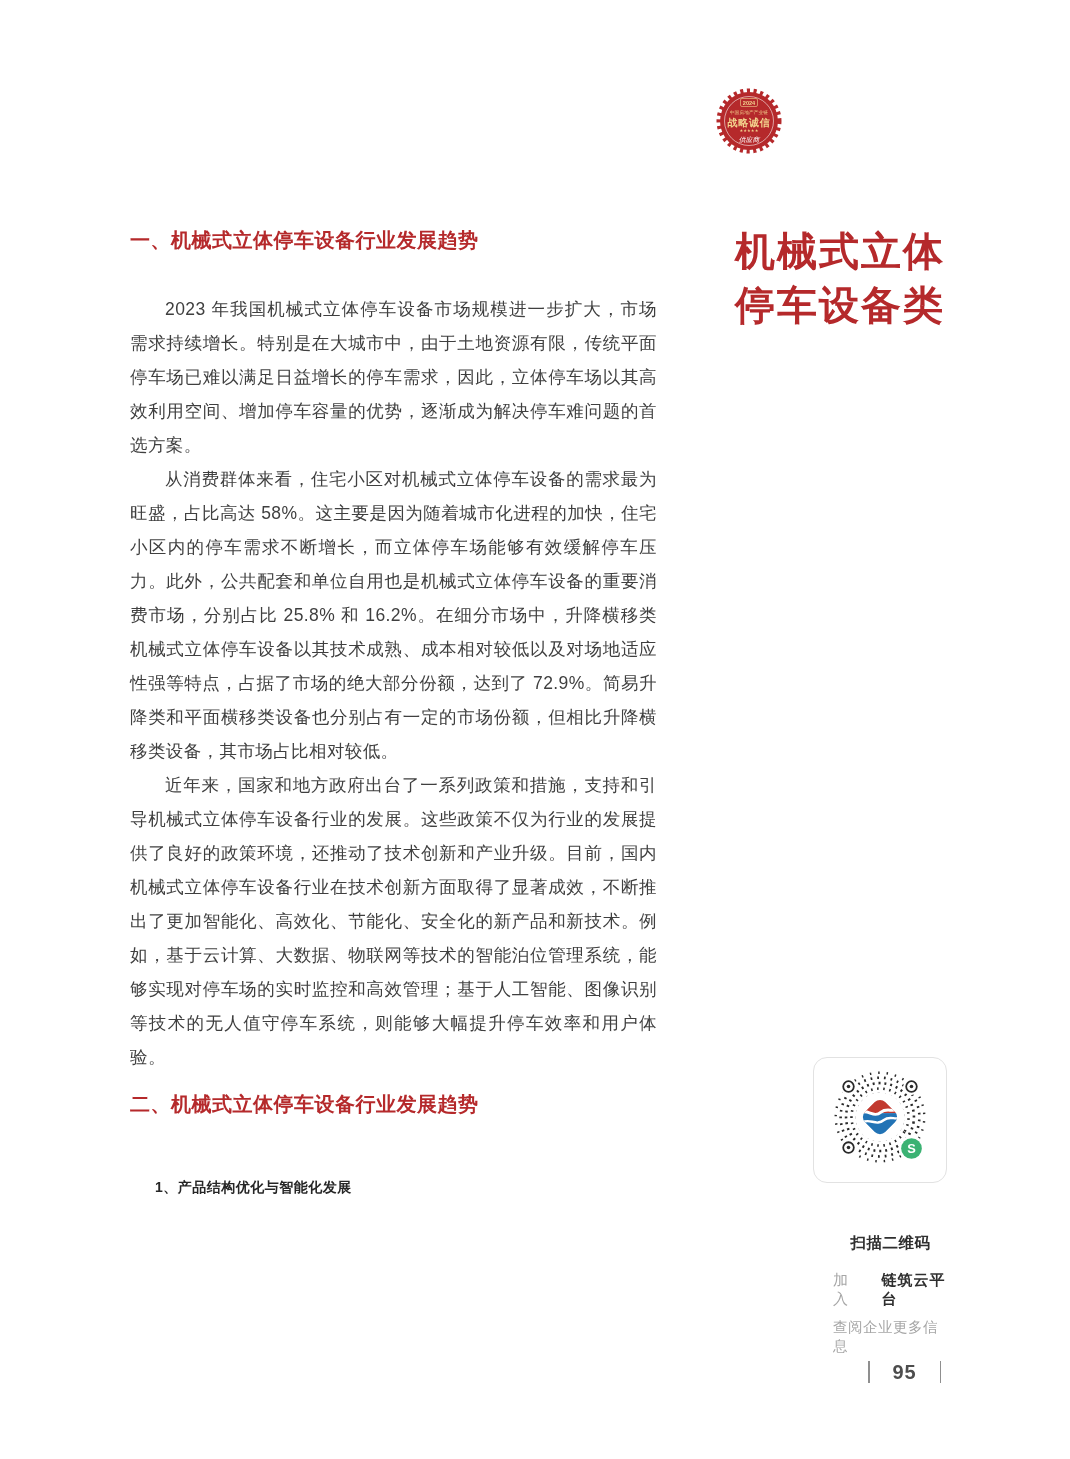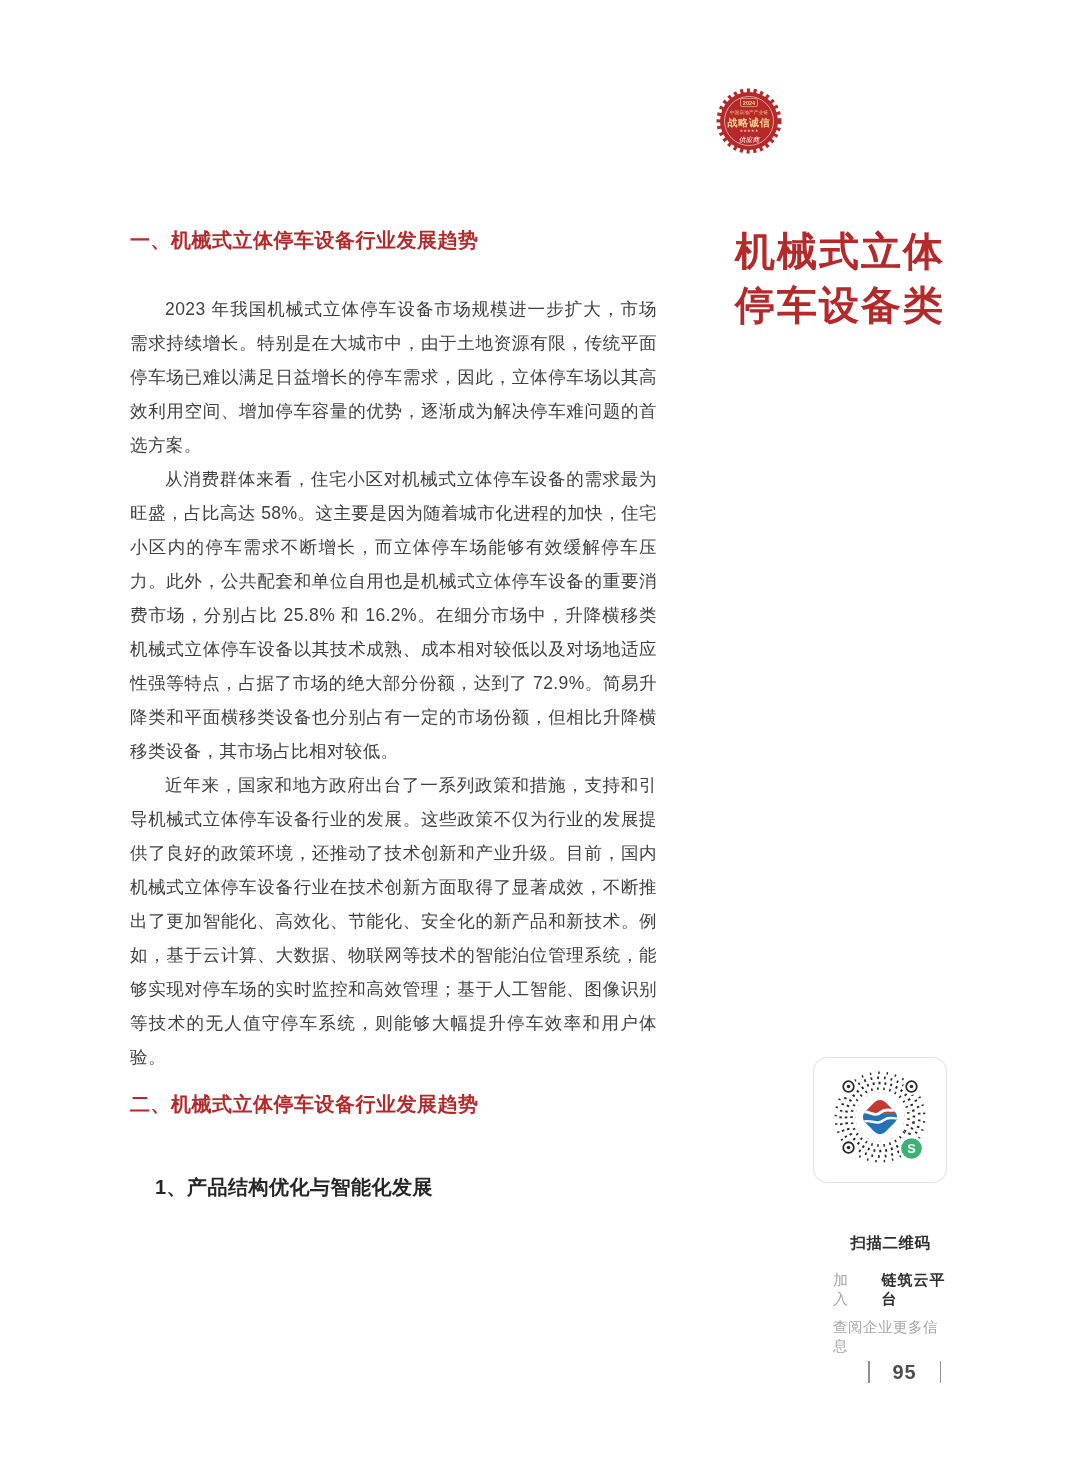--- a/index.html
+++ b/index.html
@@ -41,21 +41,21 @@
 
   
   .left-col { position:absolute; left:130px; top:226px; width:527px; }
   .sec-heading {
     color:#B5292B; font-size:20px; font-weight:bold; line-height:28px; letter-spacing:0.5px;
   }
   .sec-heading.first { margin-bottom:38px; }
   .sec-heading.second { margin-top:16px; }
   .sub-heading {
     margin-top:56px; margin-bottom:4px; padding-left:25px;
-    color:#262626; font-size:20px; font-weight:bold; line-height:26px; letter-spacing:0.5px;
+    color:#262626; font-size:14px; font-weight:bold; line-height:26px; letter-spacing:0.5px;
   }
   .body-p {
     font-size:17.5px; line-height:34px; color:#3f3f3f;
     text-align:justify; text-indent:2em; letter-spacing:0.4px;
   }
 </style>
 </head>
 <body>
 
 <div class="page">

